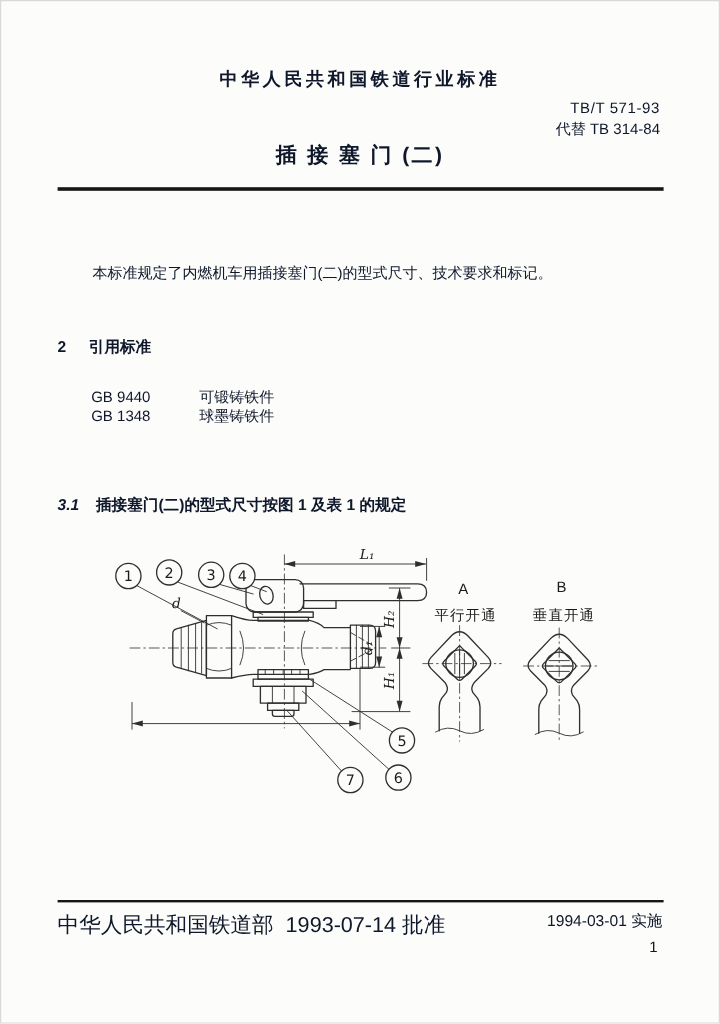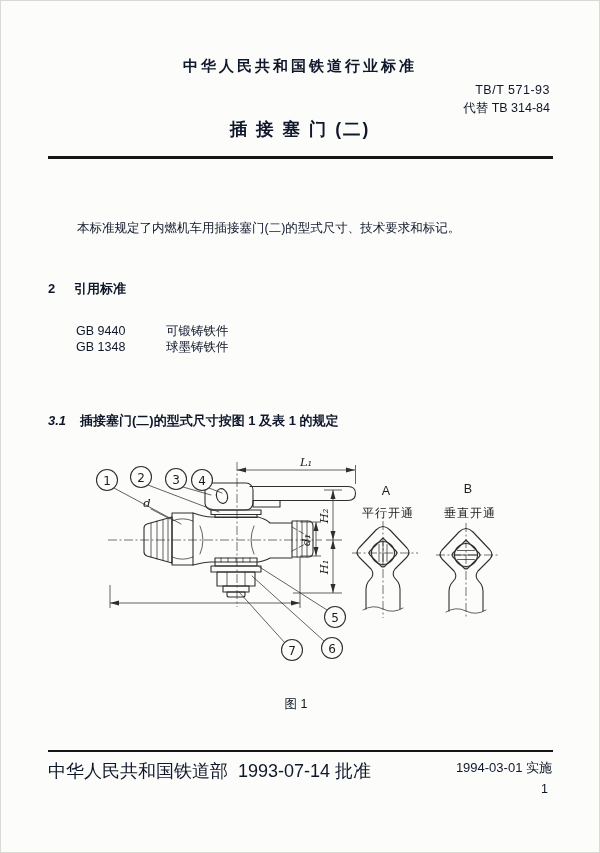--- a/index.html
+++ b/index.html
@@ -157,21 +157,20 @@
     <text class="view-letter" x="468" y="493">B</text>
     <text class="view-name" x="470" y="517">垂直开通</text>
     <path class="cl" d="M466,523 V618 M436,555 H500"></path>
     <path class="ln" d="M449,611 V591 Q449,587 451,584 L455,579 Q457,575 454,571 L442,559 Q438,554.5 442,550 L459,532 Q466,525 473,532 L490,550 Q494,554.5 490,559 L478,571 Q475,575 477,579 L481,584 Q483,587 483,591 V611"></path>
     <path class="thin" d="M446,612 Q456,606 466,611 Q476,616 486,610"></path>
     <path class="ln" d="M466,540 L479,553 Q481,555 479,557 L468,568 Q466,570 464,568 L453,557 Q451,555 453,553 Z"></path>
     <circle class="ln" cx="466" cy="555" r="11.5" fill="none"></circle>
     <path class="thin" d="M457.5,550.5 H474.5 M455,555 H477 M457.5,559.5 H474.5"></path>
   </svg>
 
-  <div class="abs fig-caption">图 1</div>
 
   <div class="abs rule-bottom"></div>
   <div class="abs footer-left">
     <span>中华人民共和国铁道部</span><span class="appr">1993-07-14 批准</span>
   </div>
   <div class="abs footer-right">1994-03-01 实施</div>
   <div class="abs page-number">1</div>
 
 </div>
 

